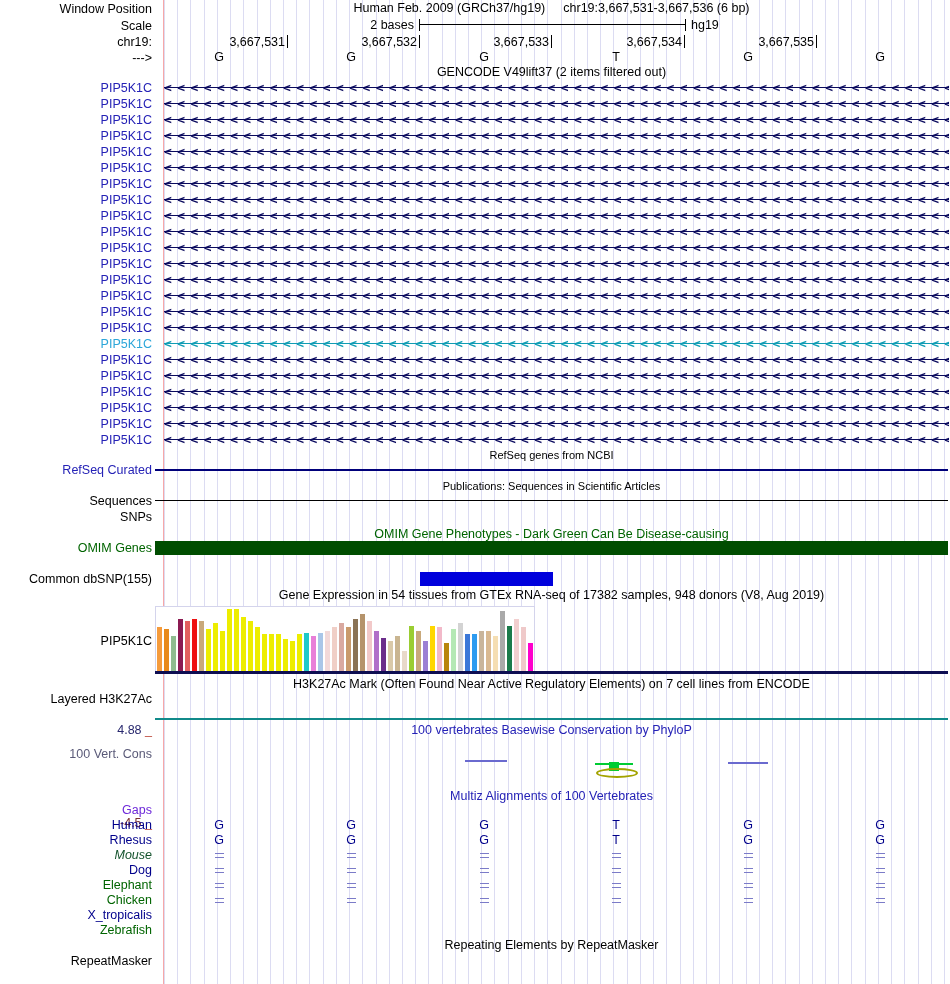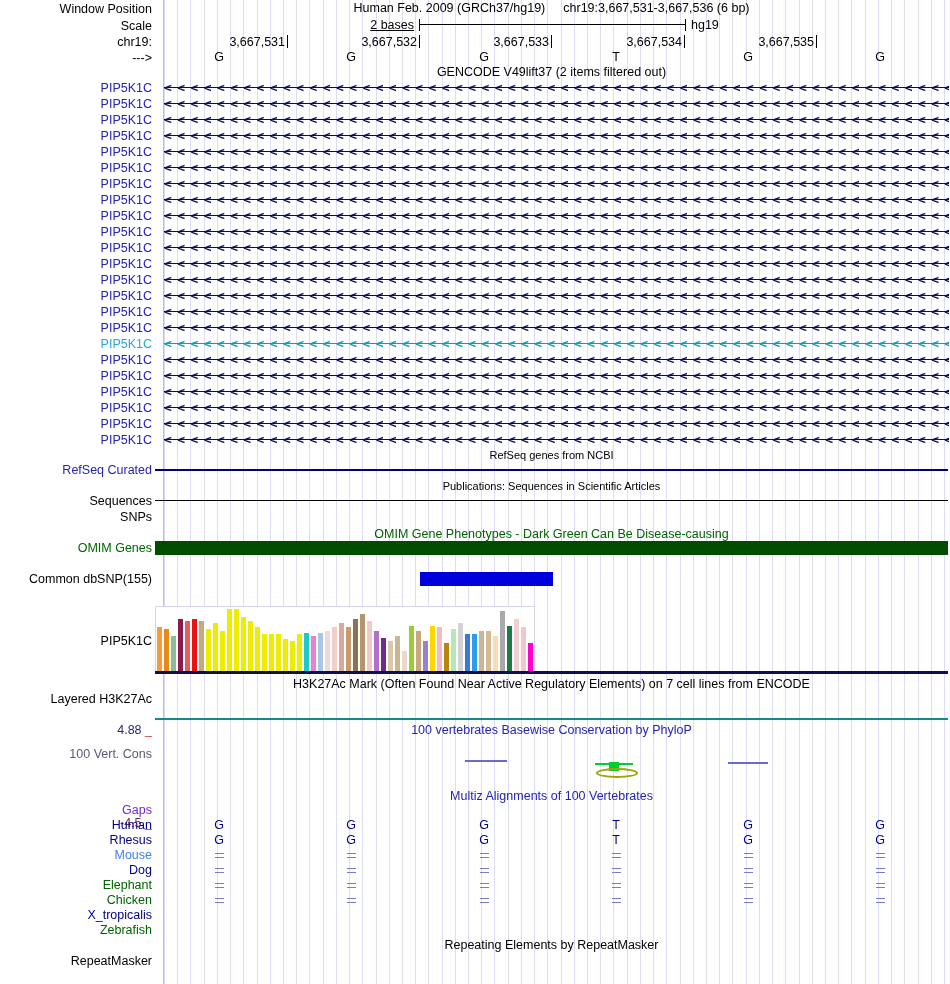--- a/index.html
+++ b/index.html
@@ -47,21 +47,21 @@
   <div class="grid"></div>
   <div class="pink-line"></div>
 
   <div class="glabel" style="top:2px">Window Position</div>
   <div style="position:absolute;left:155px;top:1px;width:793px;display:flex;justify-content:center;gap:18px;white-space:nowrap;">
     <span>Human Feb. 2009 (GRCh37/hg19)</span>
     <span>chr19:3,667,531-3,667,536 (6 bp)</span>
   </div>
 
   <div class="glabel" style="top:19px">Scale</div>
-  <div style="position:absolute;left:340px;top:18px;width:74px;text-align:right;text-decoration:underline;">2 bases</div>
+  <div style="position:absolute;left:340px;top:18px;width:74px;text-align:right;">2 bases</div>
   <div class="scale-bracket"></div>
   <div style="position:absolute;left:691px;top:18px;">hg19</div>
 
   <div class="glabel" style="top:35px">chr19:</div>
   <div id="ruler">
       <div class="tick" style="left: 287px;"></div>
       <div class="coord" style="left: 202px;">3,667,531</div>
       <div class="tick" style="left: 419px;"></div>
       <div class="coord" style="left: 334px;">3,667,532</div>
       <div class="tick" style="left: 551px;"></div>
@@ -119,20 +119,21 @@
 
   <div class="glabel" style="top:510px">SNPs</div>
 
   <div class="ctitle green-title" style="top:528px">OMIM Gene Phenotypes - Dark Green Can Be Disease-causing</div>
   <div class="glabel green-title" style="top:541px">OMIM Genes</div>
   <div class="hline" style="top:541px;height:14px;background:#004D00;"></div>
 
   <div class="glabel" style="top:572px">Common dbSNP(155)</div>
   <div style="position:absolute;left:420px;top:572px;width:133px;height:14px;background:#0000DC;"></div>
 
+  <div class="ctitle" style="top:589px">Gene Expression in 54 tissues from GTEx RNA-seq of 17382 samples, 948 donors (V8, Aug 2019)</div>
   <div class="glabel" style="top:634px">PIP5K1C</div>
   <div class="gtex-plot" id="gtex-plot">
       <div class="gtex-bar" style="height: 44px; background: rgb(245, 155, 60);"></div>
       <div class="gtex-bar" style="height: 42px; background: rgb(232, 137, 26);"></div>
       <div class="gtex-bar" style="height: 35px; background: rgb(143, 188, 143);"></div>
       <div class="gtex-bar" style="height: 52px; background: rgb(139, 26, 82);"></div>
       <div class="gtex-bar" style="height: 50px; background: rgb(226, 95, 95);"></div>
       <div class="gtex-bar" style="height: 52px; background: rgb(238, 17, 17);"></div>
       <div class="gtex-bar" style="height: 50px; background: rgb(201, 169, 123);"></div>
       <div class="gtex-bar" style="height: 42px; background: rgb(237, 237, 0);"></div>
@@ -262,19 +263,19 @@
     <div class="glabel tx-label teal" style="top: 337px;">PIP5K1C</div>
     <div class="glabel tx-label" style="top: 353px;">PIP5K1C</div>
     <div class="glabel tx-label" style="top: 369px;">PIP5K1C</div>
     <div class="glabel tx-label" style="top: 385px;">PIP5K1C</div>
     <div class="glabel tx-label" style="top: 401px;">PIP5K1C</div>
     <div class="glabel tx-label" style="top: 417px;">PIP5K1C</div>
     <div class="glabel tx-label" style="top: 433px;">PIP5K1C</div>
     <div class="mz-label" style="top: 803px; color: #6d28d9;">Gaps</div>
     <div class="mz-label" style="top: 818px; color: rgb(0, 0, 139);">Human</div>
     <div class="mz-label" style="top: 833px; color: rgb(0, 0, 139);">Rhesus</div>
-    <div class="mz-label" style="top: 848px; color: #3b82f6;">Mouse</div>
+    <div class="mz-label" style="top: 848px; color: #14532d; font-style: italic;">Mouse</div>
     <div class="mz-label" style="top: 863px; color: rgb(0, 0, 139);">Dog</div>
     <div class="mz-label" style="top: 878px; color: rgb(0, 100, 0);">Elephant</div>
     <div class="mz-label" style="top: 893px; color: rgb(0, 100, 0);">Chicken</div>
     <div class="mz-label" style="top: 908px; color: rgb(0, 0, 139);">X_tropicalis</div>
     <div class="mz-label" style="top: 923px; color: rgb(0, 100, 0);">Zebrafish</div>
   </div>
 
 </body></html>

